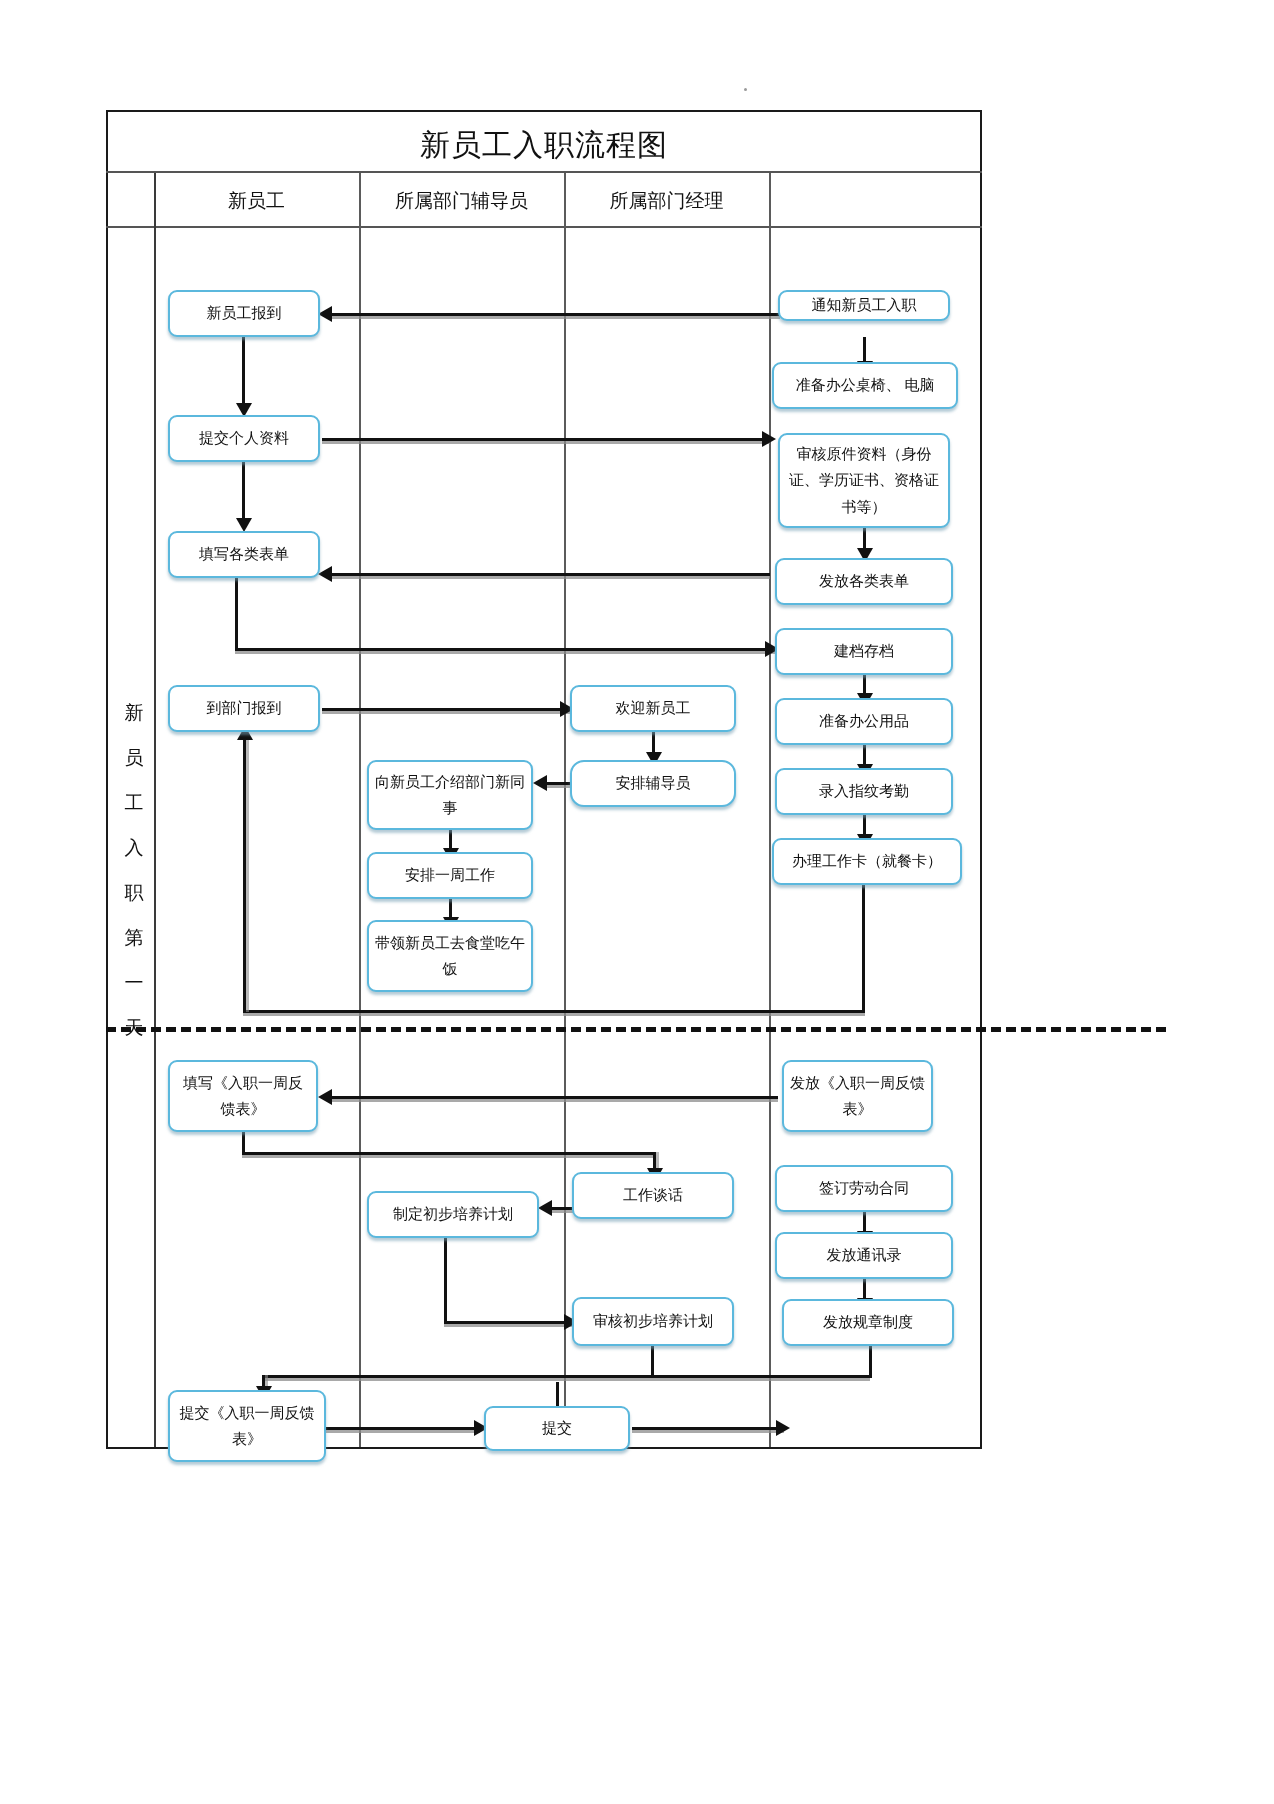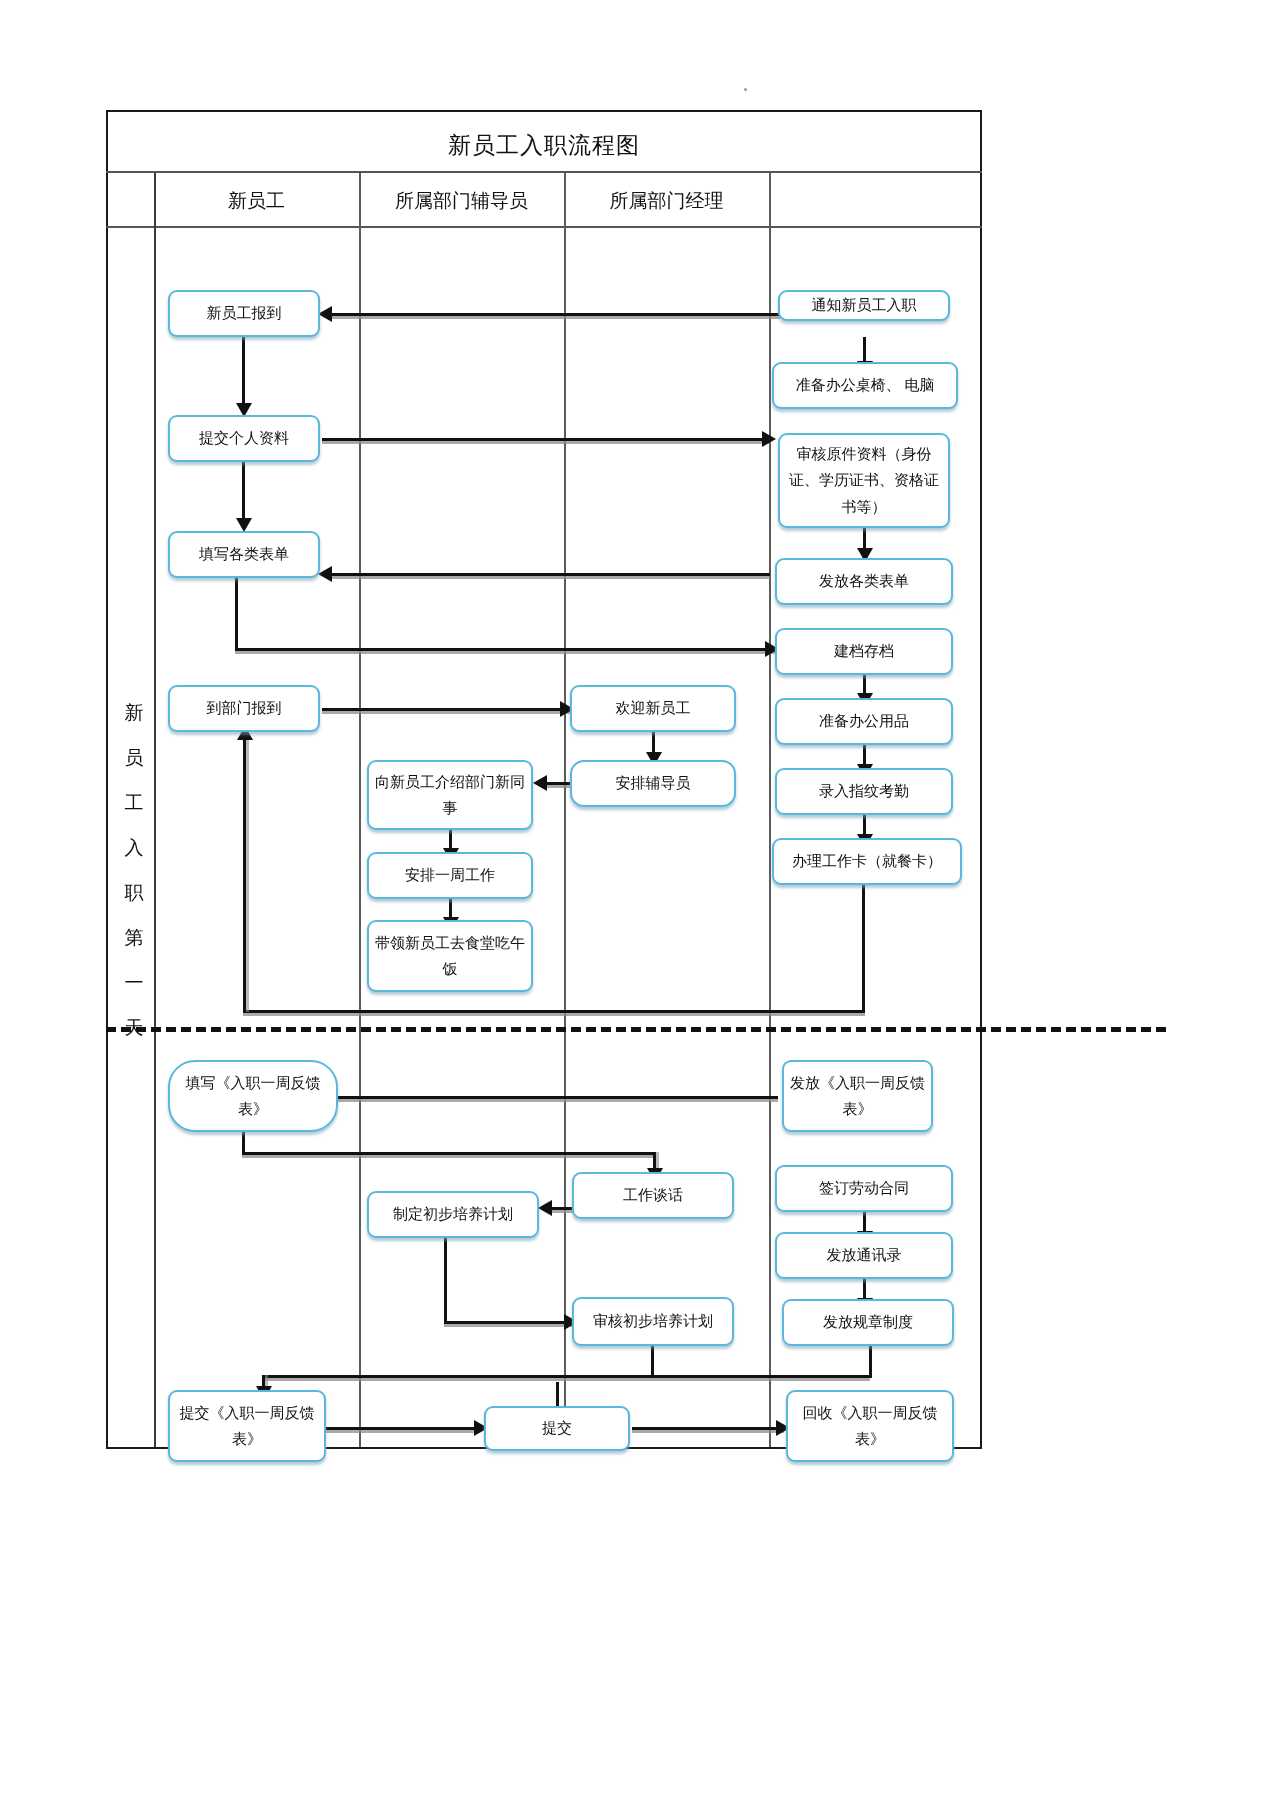--- a/index.html
+++ b/index.html
@@ -37,21 +37,21 @@
   
   .title-band{
     position:absolute;
     left:106px; top:110px;
     width:876px; height:63px;
     box-sizing:border-box;
     border-bottom:2px solid #555;
     display:flex;align-items:center;justify-content:center;
   }
   .title-band .t{
-    font-size:23px;
+    font-size:30px;
     letter-spacing:1px;
     color:#111;
     margin-top:9px;
   }
   
   .header-band{
     position:absolute;
     left:106px; top:173px;
     width:876px; height:55px;
     box-sizing:border-box;
@@ -288,21 +288,21 @@
     </div>
   <div class="node" style="left:168px;top:415px;width:152px;height:47px;">
       <span class="inner">提交个人资料</span>
     </div>
   <div class="node" style="left:168px;top:531px;width:152px;height:47px;">
       <span class="inner">填写各类表单</span>
     </div>
   <div class="node" style="left:168px;top:685px;width:152px;height:47px;">
       <span class="inner">到部门报到</span>
     </div>
-  <div class="node" style="left:168px;top:1060px;width:170px;height:72px;border-radius:27px;">
+  <div class="node" style="left:168px;top:1060px;width:150px;height:72px;">
       <span class="inner">填写《入职一周反馈表》</span>
     </div>
   <div class="node" style="left:168px;top:1390px;width:158px;height:72px;">
       <span class="inner">提交《入职一周反馈表》</span>
     </div>
 
   <div class="node" style="left:367px;top:760px;width:166px;height:70px;">
       <span class="inner">向新员工介绍部门新同事</span>
     </div>
   <div class="node" style="left:367px;top:852px;width:166px;height:47px;">
@@ -360,18 +360,15 @@
     </div>
   <div class="node" style="left:775px;top:1165px;width:178px;height:47px;">
       <span class="inner">签订劳动合同</span>
     </div>
   <div class="node" style="left:775px;top:1232px;width:178px;height:47px;">
       <span class="inner">发放通讯录</span>
     </div>
   <div class="node" style="left:782px;top:1299px;width:172px;height:47px;">
       <span class="inner">发放规章制度</span>
     </div>
-  <div class="node" style="left:786px;top:1390px;width:168px;height:72px;">
-      <span class="inner">回收《入职一周反馈表》</span>
-    </div>
 
 
 </div>
 
 </body></html>

